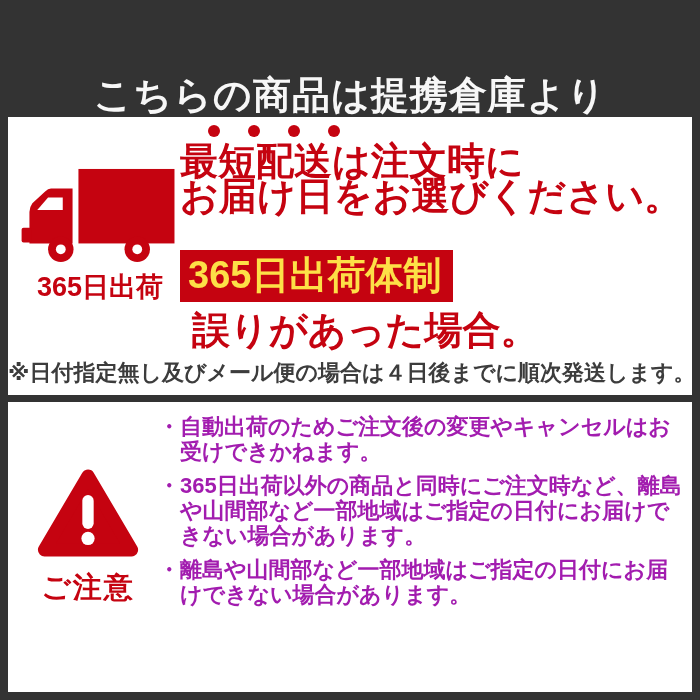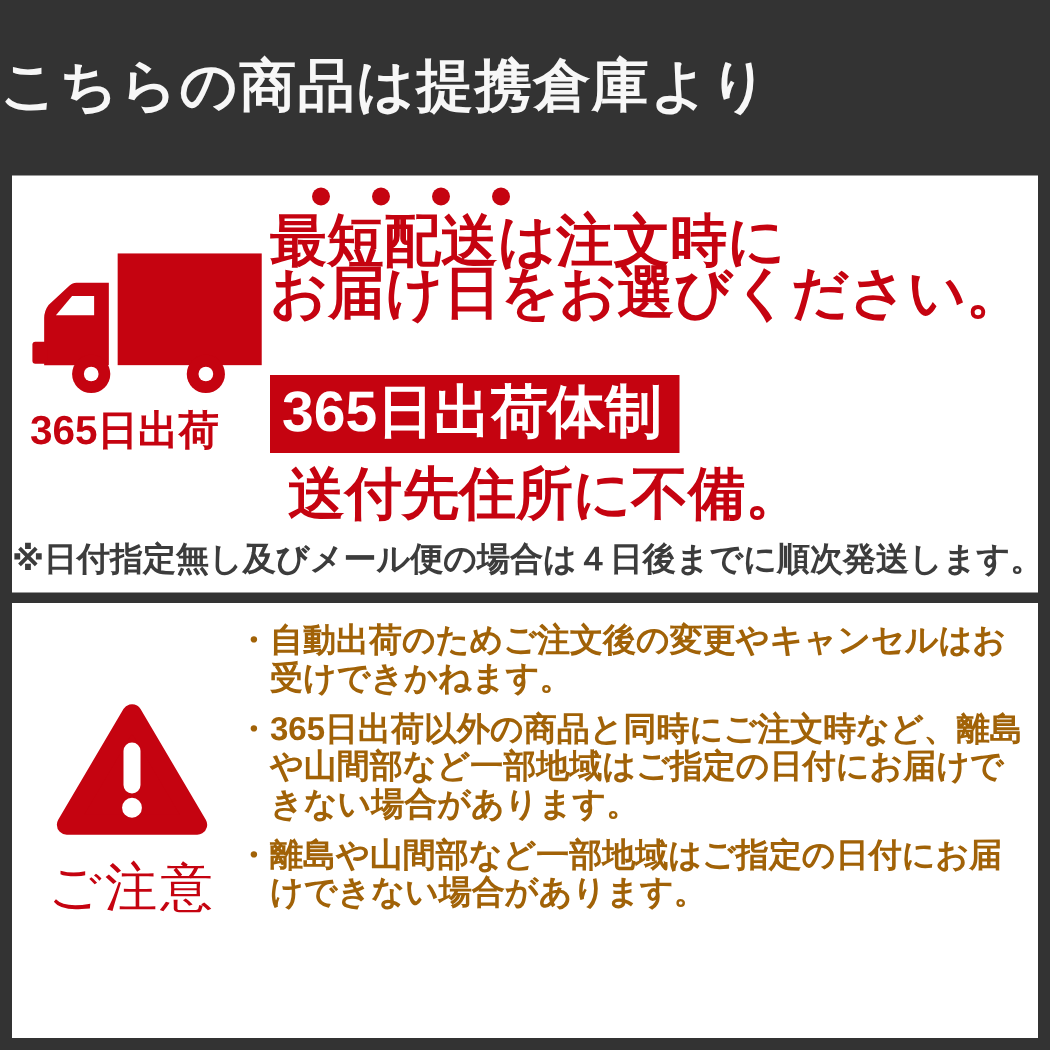--- a/index.html
+++ b/index.html
@@ -7,77 +7,77 @@
     width:700px;height:700px;
     background:#333333;
     font-family:"Liberation Sans","DejaVu Sans",sans-serif;
     overflow:hidden;
   }
   .stage{position:relative;width:700px;height:700px;background:#333333;}
 
   
   .banner{
     position:absolute;left:0;top:0;width:700px;height:117px;
-    display:flex;flex-direction:row;justify-content:space-between;align-items:center;
+    display:flex;flex-direction:column;justify-content:flex-end;align-items:center;
     gap:6px;
   }
   .banner .line{
     color:#f7f7f7;font-size:38px;font-weight:bold;letter-spacing:1px;
     line-height:1.1;white-space:nowrap;
   }
 
   
   .panel{position:absolute;background:#ffffff;}
   .shipping-panel{left:8px;top:117px;width:684px;height:278px;}
 
-  .truck-col{position:absolute;left:12px;top:50px;width:160px;}
+  .truck-col{position:absolute;left:12px;top:50px;width:160px;text-align:center;}
   .truck-col svg{display:block;margin:0 auto;}
   .truck-label{
     margin-top:4px;color:#c50310;font-size:27px;font-weight:bold;white-space:nowrap;
   }
 
   .ship-text{position:absolute;left:172px;top:0;width:500px;}
   .dots-row{position:absolute;left:14px;top:8px;display:flex;width:160px;}
   .dots-row .dotcell{width:40px;display:flex;justify-content:center;}
   .dots-row .dot{width:12px;height:12px;border-radius:50%;background:#c50310;}
   .red-line{
     position:absolute;color:#c50310;font-size:38px;font-weight:bold;
     white-space:nowrap;line-height:1;
   }
   .rl1{top:25px;left:0;}
   .rl2{top:60px;left:0;}
   .rl3{top:133px;left:0;display:flex;align-items:center;}
   .rl4{top:194px;left:12px;}
   .highlight-box{
-    background:#c50310;color:#ffffff;font-size:38px;font-weight:bold;
+    background:#c50310;color:#fde047;font-size:38px;font-weight:bold;
     padding:6px 12px 8px 8px;line-height:1;white-space:nowrap;
   }
   .after-highlight{margin-left:10px;}
 
   .ship-note{
     position:absolute;left:0;top:241px;width:661px;text-align:left;
     color:#3c3c3c;font-size:22px;font-weight:bold;white-space:nowrap;
   }
 
   
   .caution-panel{left:8px;top:402px;width:684px;height:290px;}
 
   .warn-col{position:absolute;left:14px;top:62px;width:132px;text-align:center;}
   .warn-col svg{display:block;margin:0 auto;}
   .warn-label{
-    margin-top:8px;color:#c50310;font-size:35px;font-weight:normal;
+    margin-top:8px;color:#c50310;font-size:29px;font-weight:bold;
     letter-spacing:2px;white-space:nowrap;
   }
 
   .caution-list{
     position:absolute;left:150px;top:12px;width:524px;
     margin:0;padding:0;list-style:none;
   }
   .caution-list li{
-    color:#a16207;font-size:22px;line-height:25px;font-weight:bold;
+    color:#a21caf;font-size:22px;line-height:25px;font-weight:bold;
     padding-left:1em;text-indent:-1em;margin-bottom:9px;
   }
   .caution-list li::before{content:"・";}
 </style>
 </head>
 <body>
 
 <div class="stage">
 
   <div class="banner">
@@ -115,21 +115,21 @@
           </span>
         <span class="dotcell">
             <span class="dot"></span>
           </span>
       </div>
       <div class="red-line rl1">最短配送は注文時に</div>
       <div class="red-line rl2">お届け日をお選びください。</div>
       <div class="red-line rl3">
         <span class="highlight-box">365日出荷体制</span>
       </div>
-      <div class="red-line rl4">送付先住所に不備。</div>
+      <div class="red-line rl4">誤りがあった場合。</div>
     </div>
 
     <div class="ship-note">※日付指定無し及びメール便の場合は４日後までに順次発送します。</div>
   </div>
 
   <div class="panel caution-panel">
 
     <div class="warn-col">
       <span>
         <svg width="104" height="96" viewBox="0 0 110 100">

